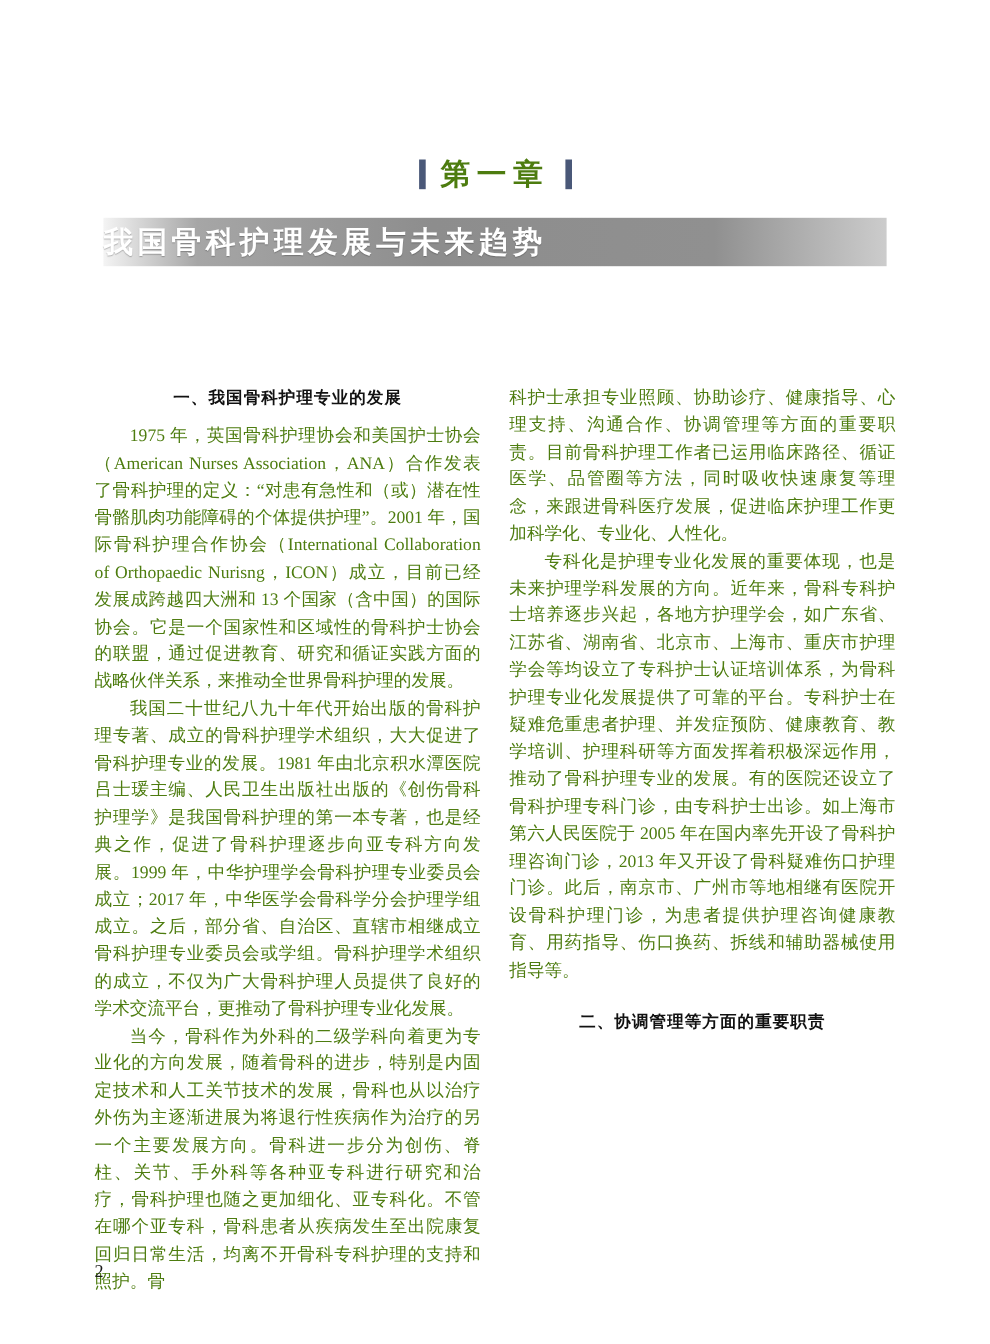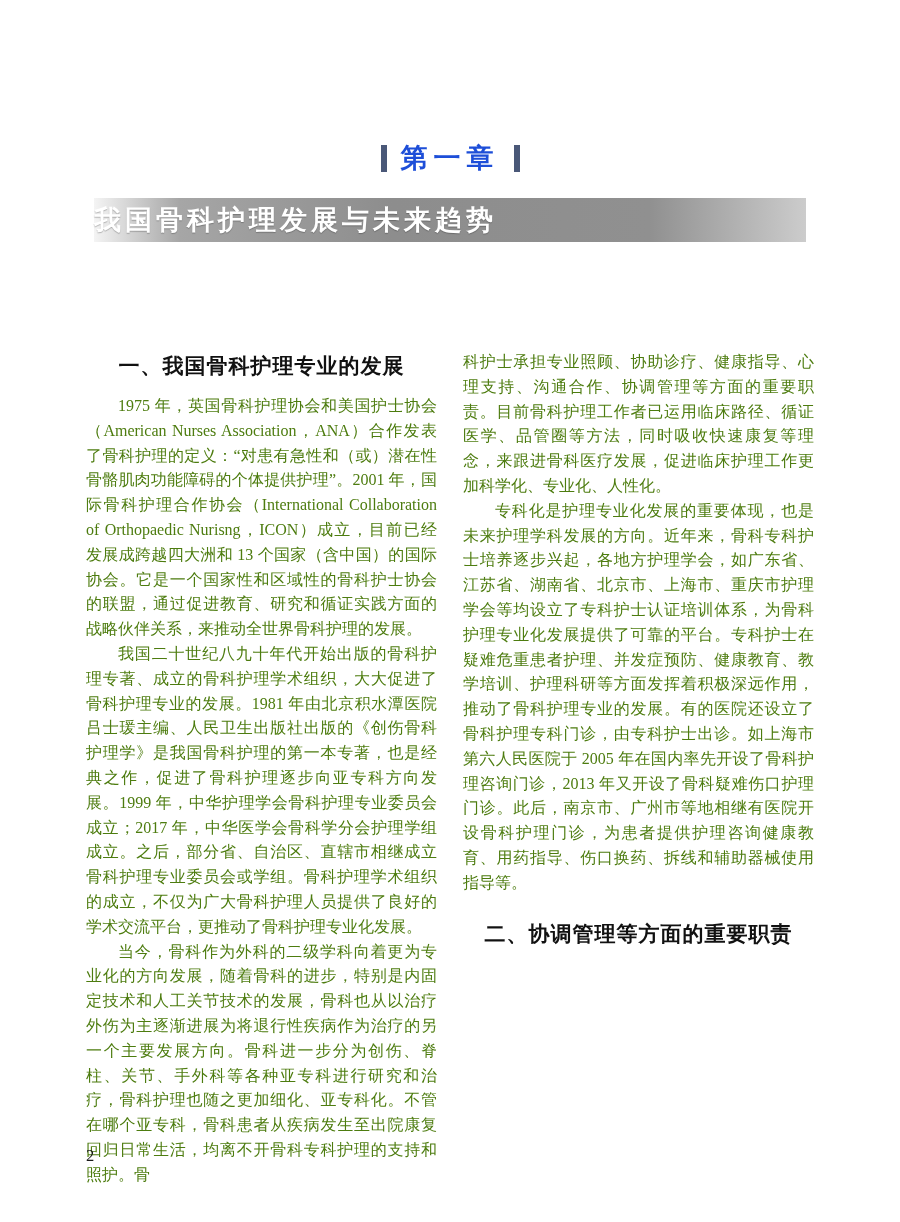--- a/index.html
+++ b/index.html
@@ -30,21 +30,21 @@
     display: inline-block;
     width: 6px;
     height: 27px;
     background: #4a5878;
   }
   .chapter-label-text {
     font-family: "Liberation Sans", "DejaVu Sans", sans-serif;
     font-size: 27px;
     font-weight: bold;
     letter-spacing: 6px;
-    color: #1d4ed8;
+    color: #4d7c0f;
   }
   .chapter-banner {
     width: 712px;
     height: 44px;
     margin: 22px auto 0 auto;
     background: linear-gradient(90deg,
       #f4f4f4 0%,
       #a6a6a6 12%,
       #8d8d8d 42%,
       #909090 78%,
@@ -67,21 +67,21 @@
     gap: 26px;
     padding: 0 86px;
     margin-top: 108px;
   }
   .col {
     flex: 1 1 0;
     min-width: 0;
   }
   .sec-heading {
     font-family: "Liberation Sans", "DejaVu Sans", sans-serif;
-    font-size: 21px;
+    font-size: 15px;
     font-weight: bold;
     color: #111111;
     text-align: center;
     letter-spacing: 1px;
     margin: 2px 0 14px 0;
   }
   .sec-heading.second {
     margin: 24px 0 16px 0;
   }
   .para {

